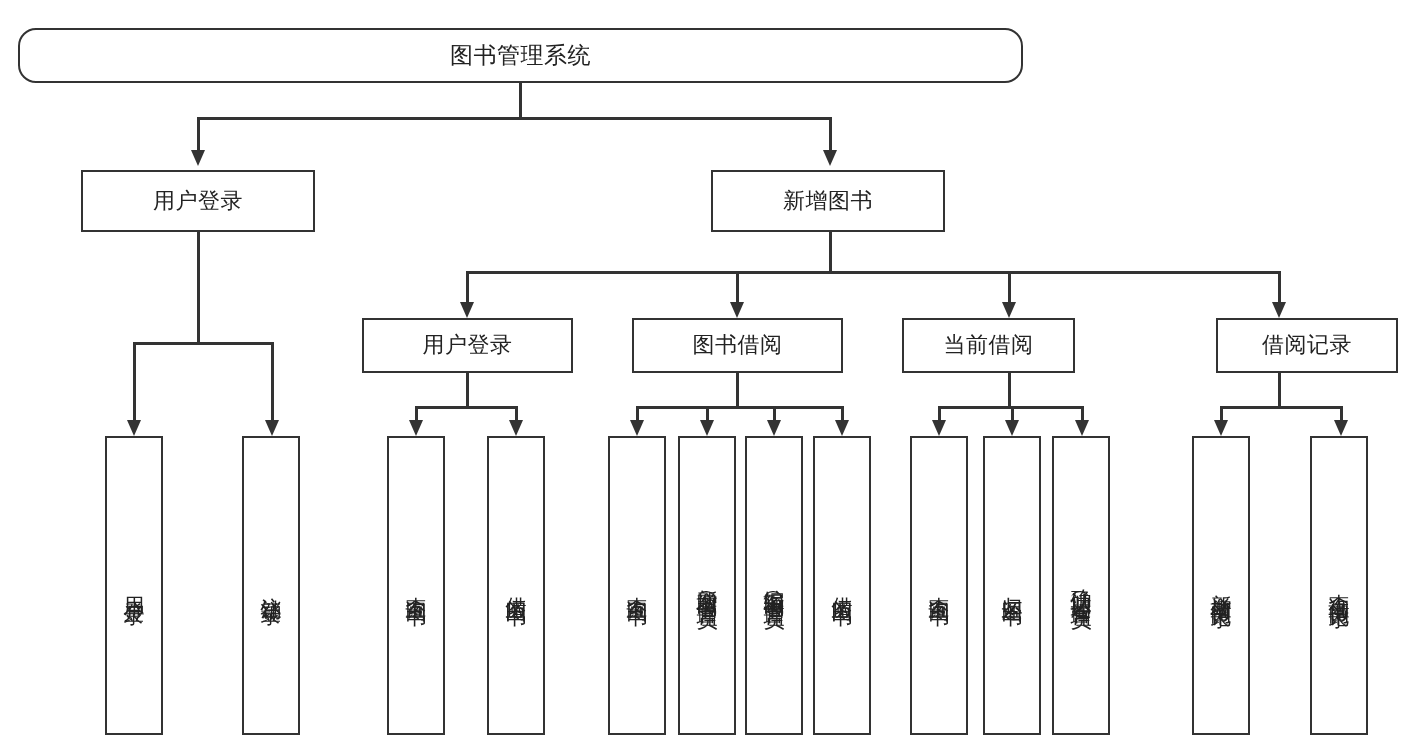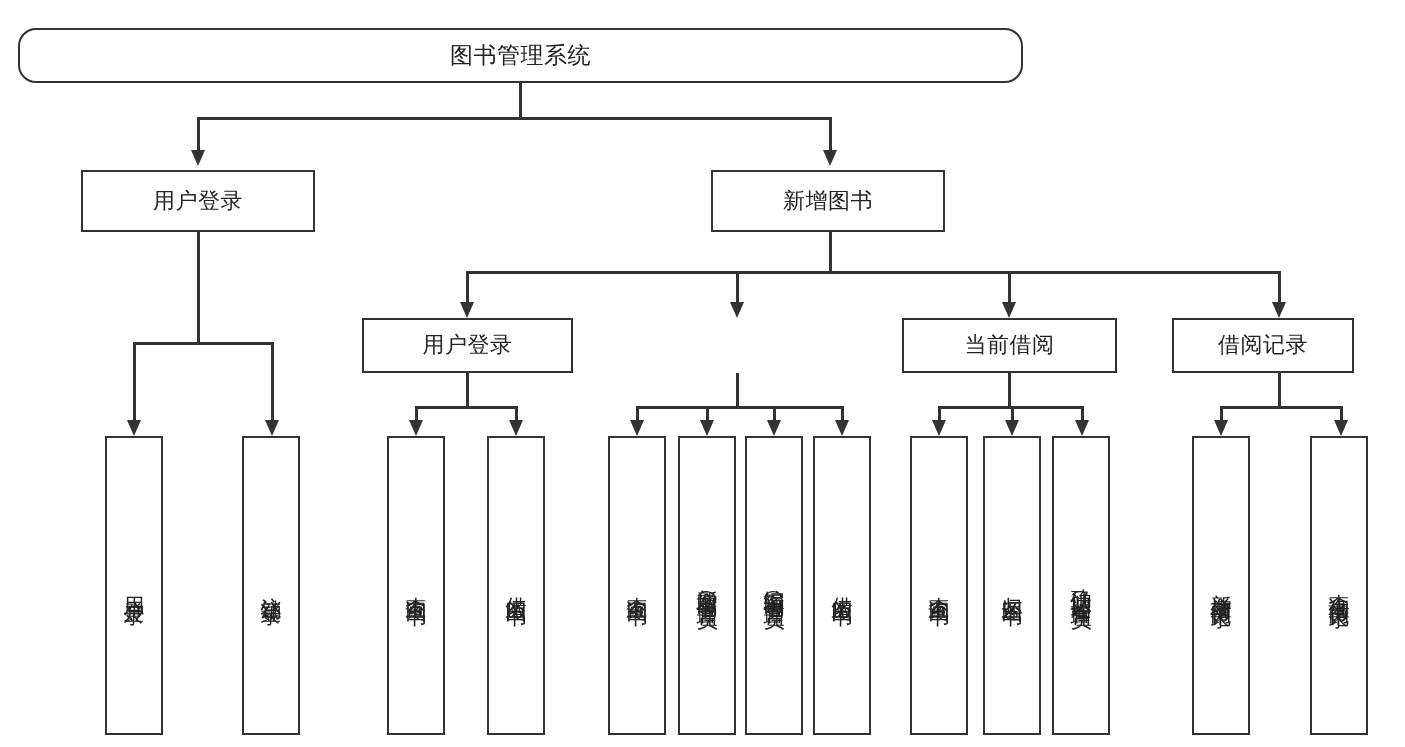--- a/index.html
+++ b/index.html
@@ -151,24 +151,27 @@
   <div class="node horiz" style="left:81px; top:170px; width:234px; height:62px;">
     <span class="node-label">用户登录</span>
   </div>
   <div class="node horiz" style="left:711px; top:170px; width:234px; height:62px;">
     <span class="node-label">新增图书</span>
   </div>
 
   <div class="node horiz" style="left:362px; top:318px; width:211px; height:55px;">
     <span class="node-label">用户登录</span>
   </div>
-  <div class="node horiz" style="left:902px; top:318px; width:215px; height:55px;">
+  <div class="node horiz" style="left:632px; top:318px; width:211px; height:55px;">
+    <span class="node-label">图书借阅</span>
+  </div>
+  <div class="node horiz" style="left:902px; top:318px; width:173px; height:55px;">
     <span class="node-label">当前借阅</span>
   </div>
-  <div class="node horiz" style="left:1172px; top:318px; width:182px; height:55px;">
+  <div class="node horiz" style="left:1216px; top:318px; width:182px; height:55px;">
     <span class="node-label">借阅记录</span>
   </div>
 
   <div class="node vert" style="left:105px; top:436px; width:58px; height:299px;">
     <span class="node-label">用户登录</span>
   </div>
   <div class="node vert" style="left:242px; top:436px; width:58px; height:299px;">
     <span class="node-label">注销登录</span>
   </div>
   <div class="node vert" style="left:387px; top:436px; width:58px; height:299px;">

